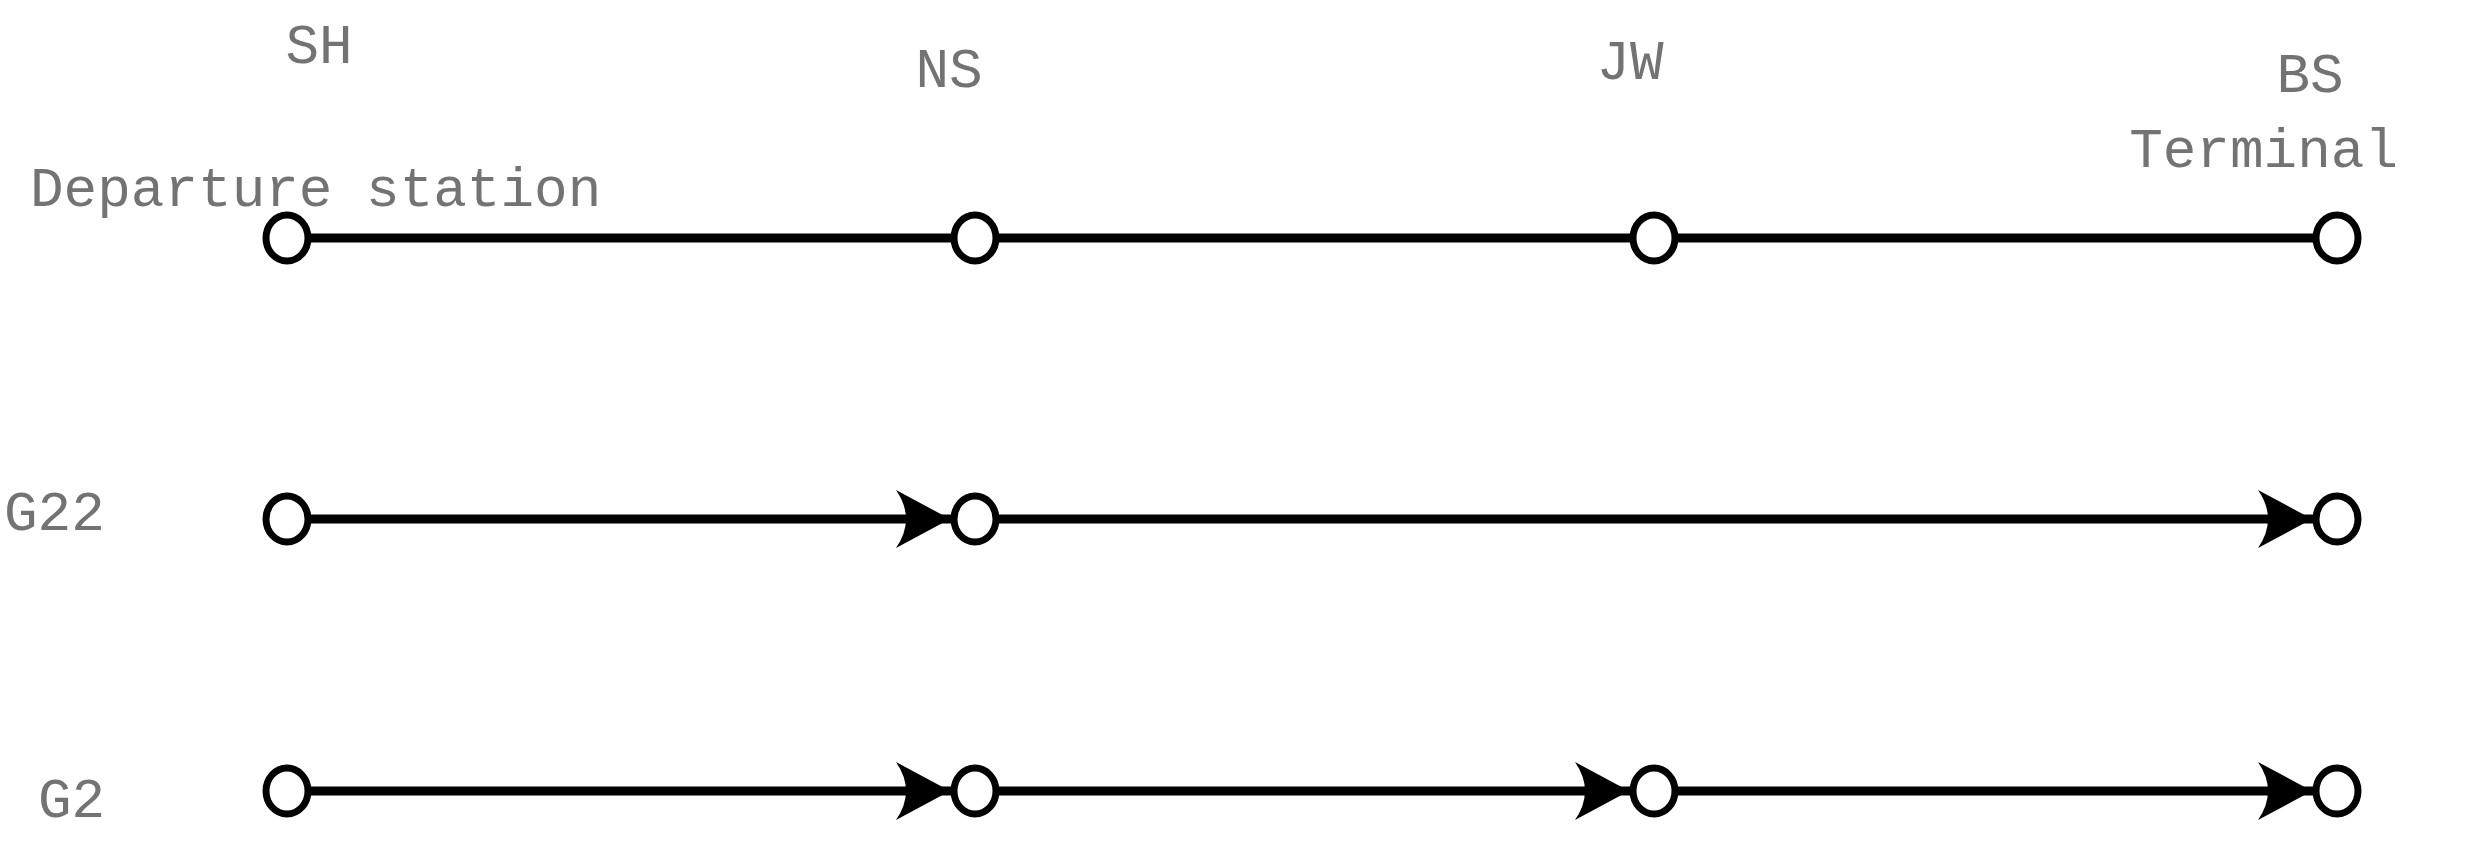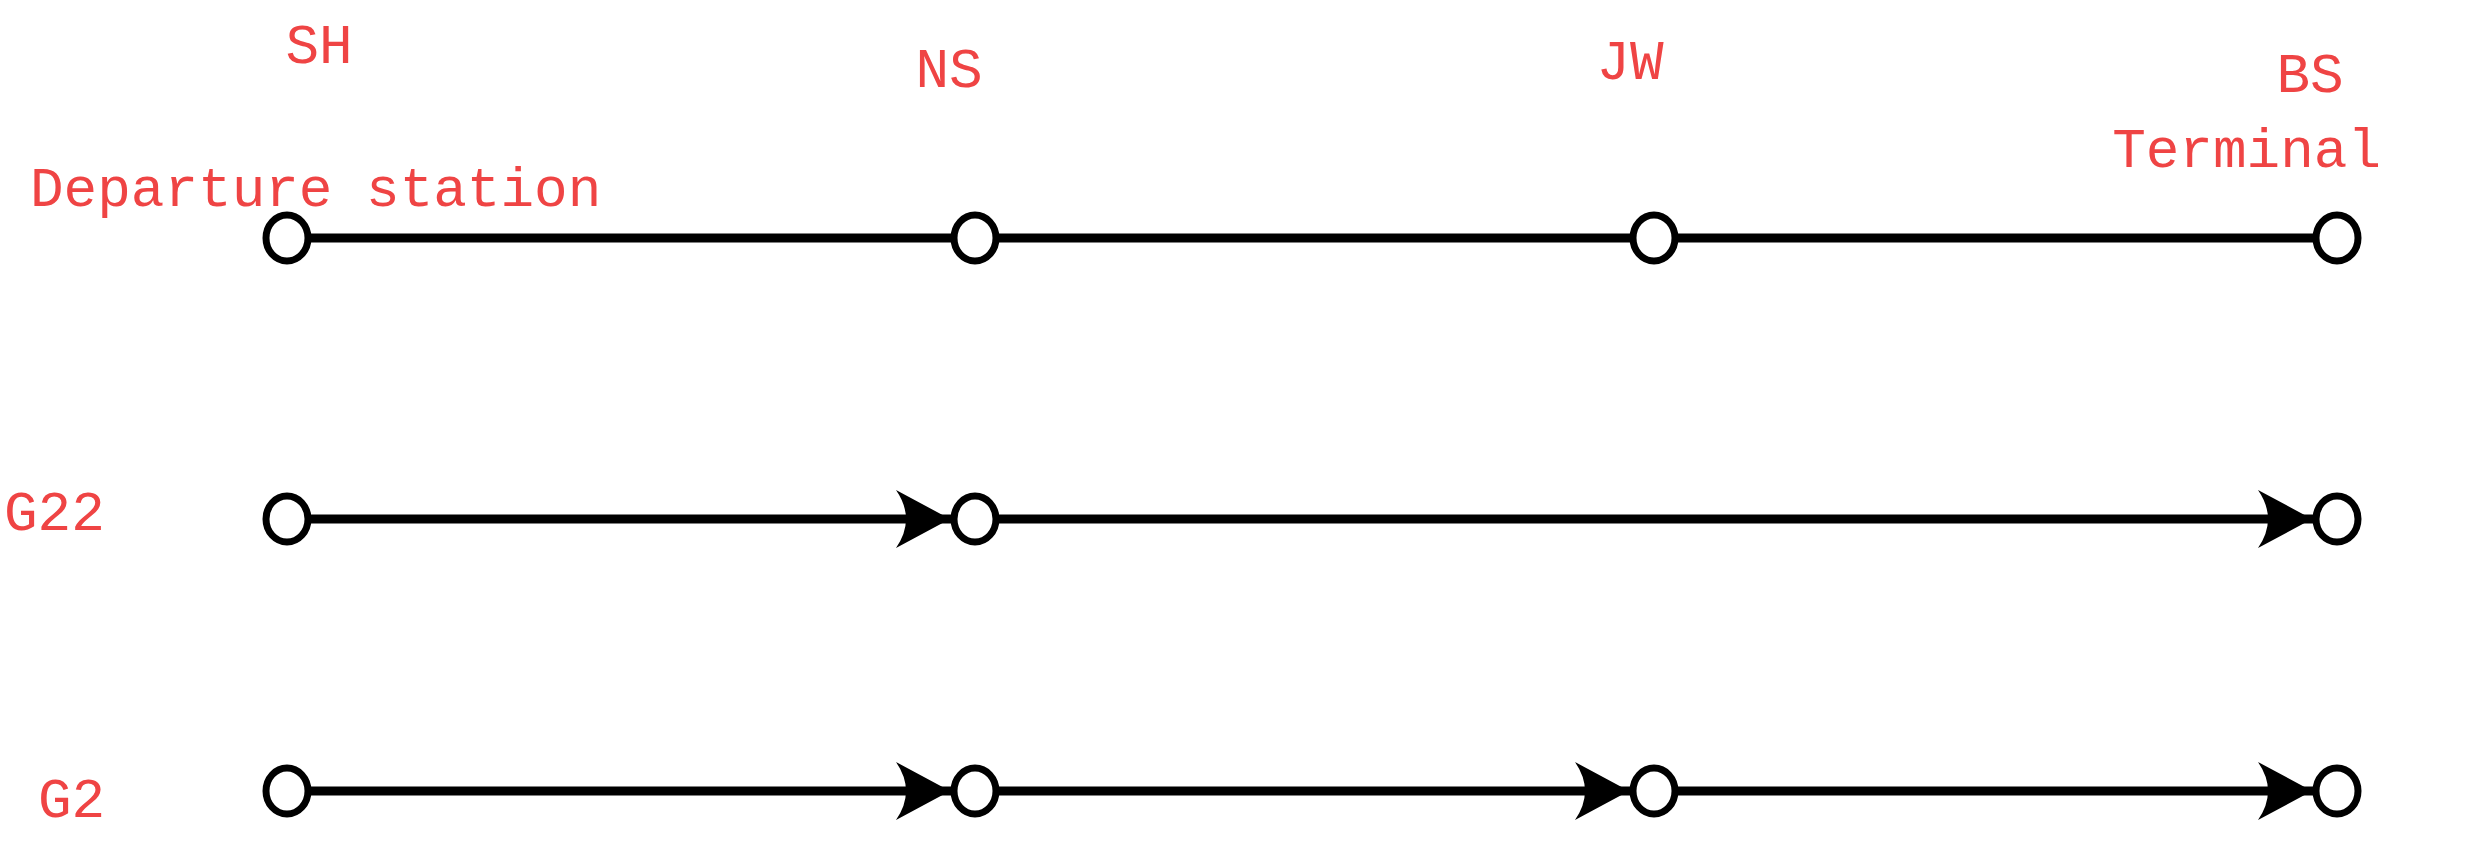--- a/index.html
+++ b/index.html
@@ -7,21 +7,21 @@
     padding: 0;
     background: #ffffff;
   }
   #stage {
     position: relative;
     width: 2408px;
     height: 860px;
     background: #ffffff;
     overflow: hidden;
     font-family: "Liberation Mono", "DejaVu Sans Mono", monospace;
-    color: #ef4444;
+    color: #737373;
   }
   .lbl {
     position: absolute;
     font-size: 56px;
     line-height: 1;
     white-space: nowrap;
     font-weight: 500;
   }
   .center {
     transform: translateX(-50%);
@@ -40,21 +40,21 @@
   <span class="lbl center" style="left:319px; top:20px;">SH</span>
 
   <span class="lbl center" style="left:949px; top:44px;">NS</span>
 
   <span class="lbl center" style="left:1630px; top:36px;">JW</span>
 
   <span class="lbl center" style="left:2310px; top:20px;margin-top:29px;">BS</span>
 
   <span class="lbl" style="left:30px; top:124px;margin-top:39px;">Departure station</span>
 
-  <span class="lbl" style="right:27px; top:124px;">Terminal</span>
+  <span class="lbl" style="right:10px; top:124px;">Terminal</span>
 
   <span class="lbl" style="left:4px; top:487px;">G22</span>
 
   <span class="lbl" style="left:38px; top:748px;margin-top:26px;">G2</span>
 
   <svg id="diagram-svg" width="2470" height="860" viewBox="0 0 2470 860">
       <g>
         <line x1="287" y1="238" x2="2337" y2="238" stroke="#000000" stroke-width="9"></line>
         <ellipse cx="287" cy="238" rx="21" ry="23" fill="#ffffff" stroke="#000000" stroke-width="7"></ellipse>
         <ellipse cx="975" cy="238" rx="21" ry="23" fill="#ffffff" stroke="#000000" stroke-width="7"></ellipse>

